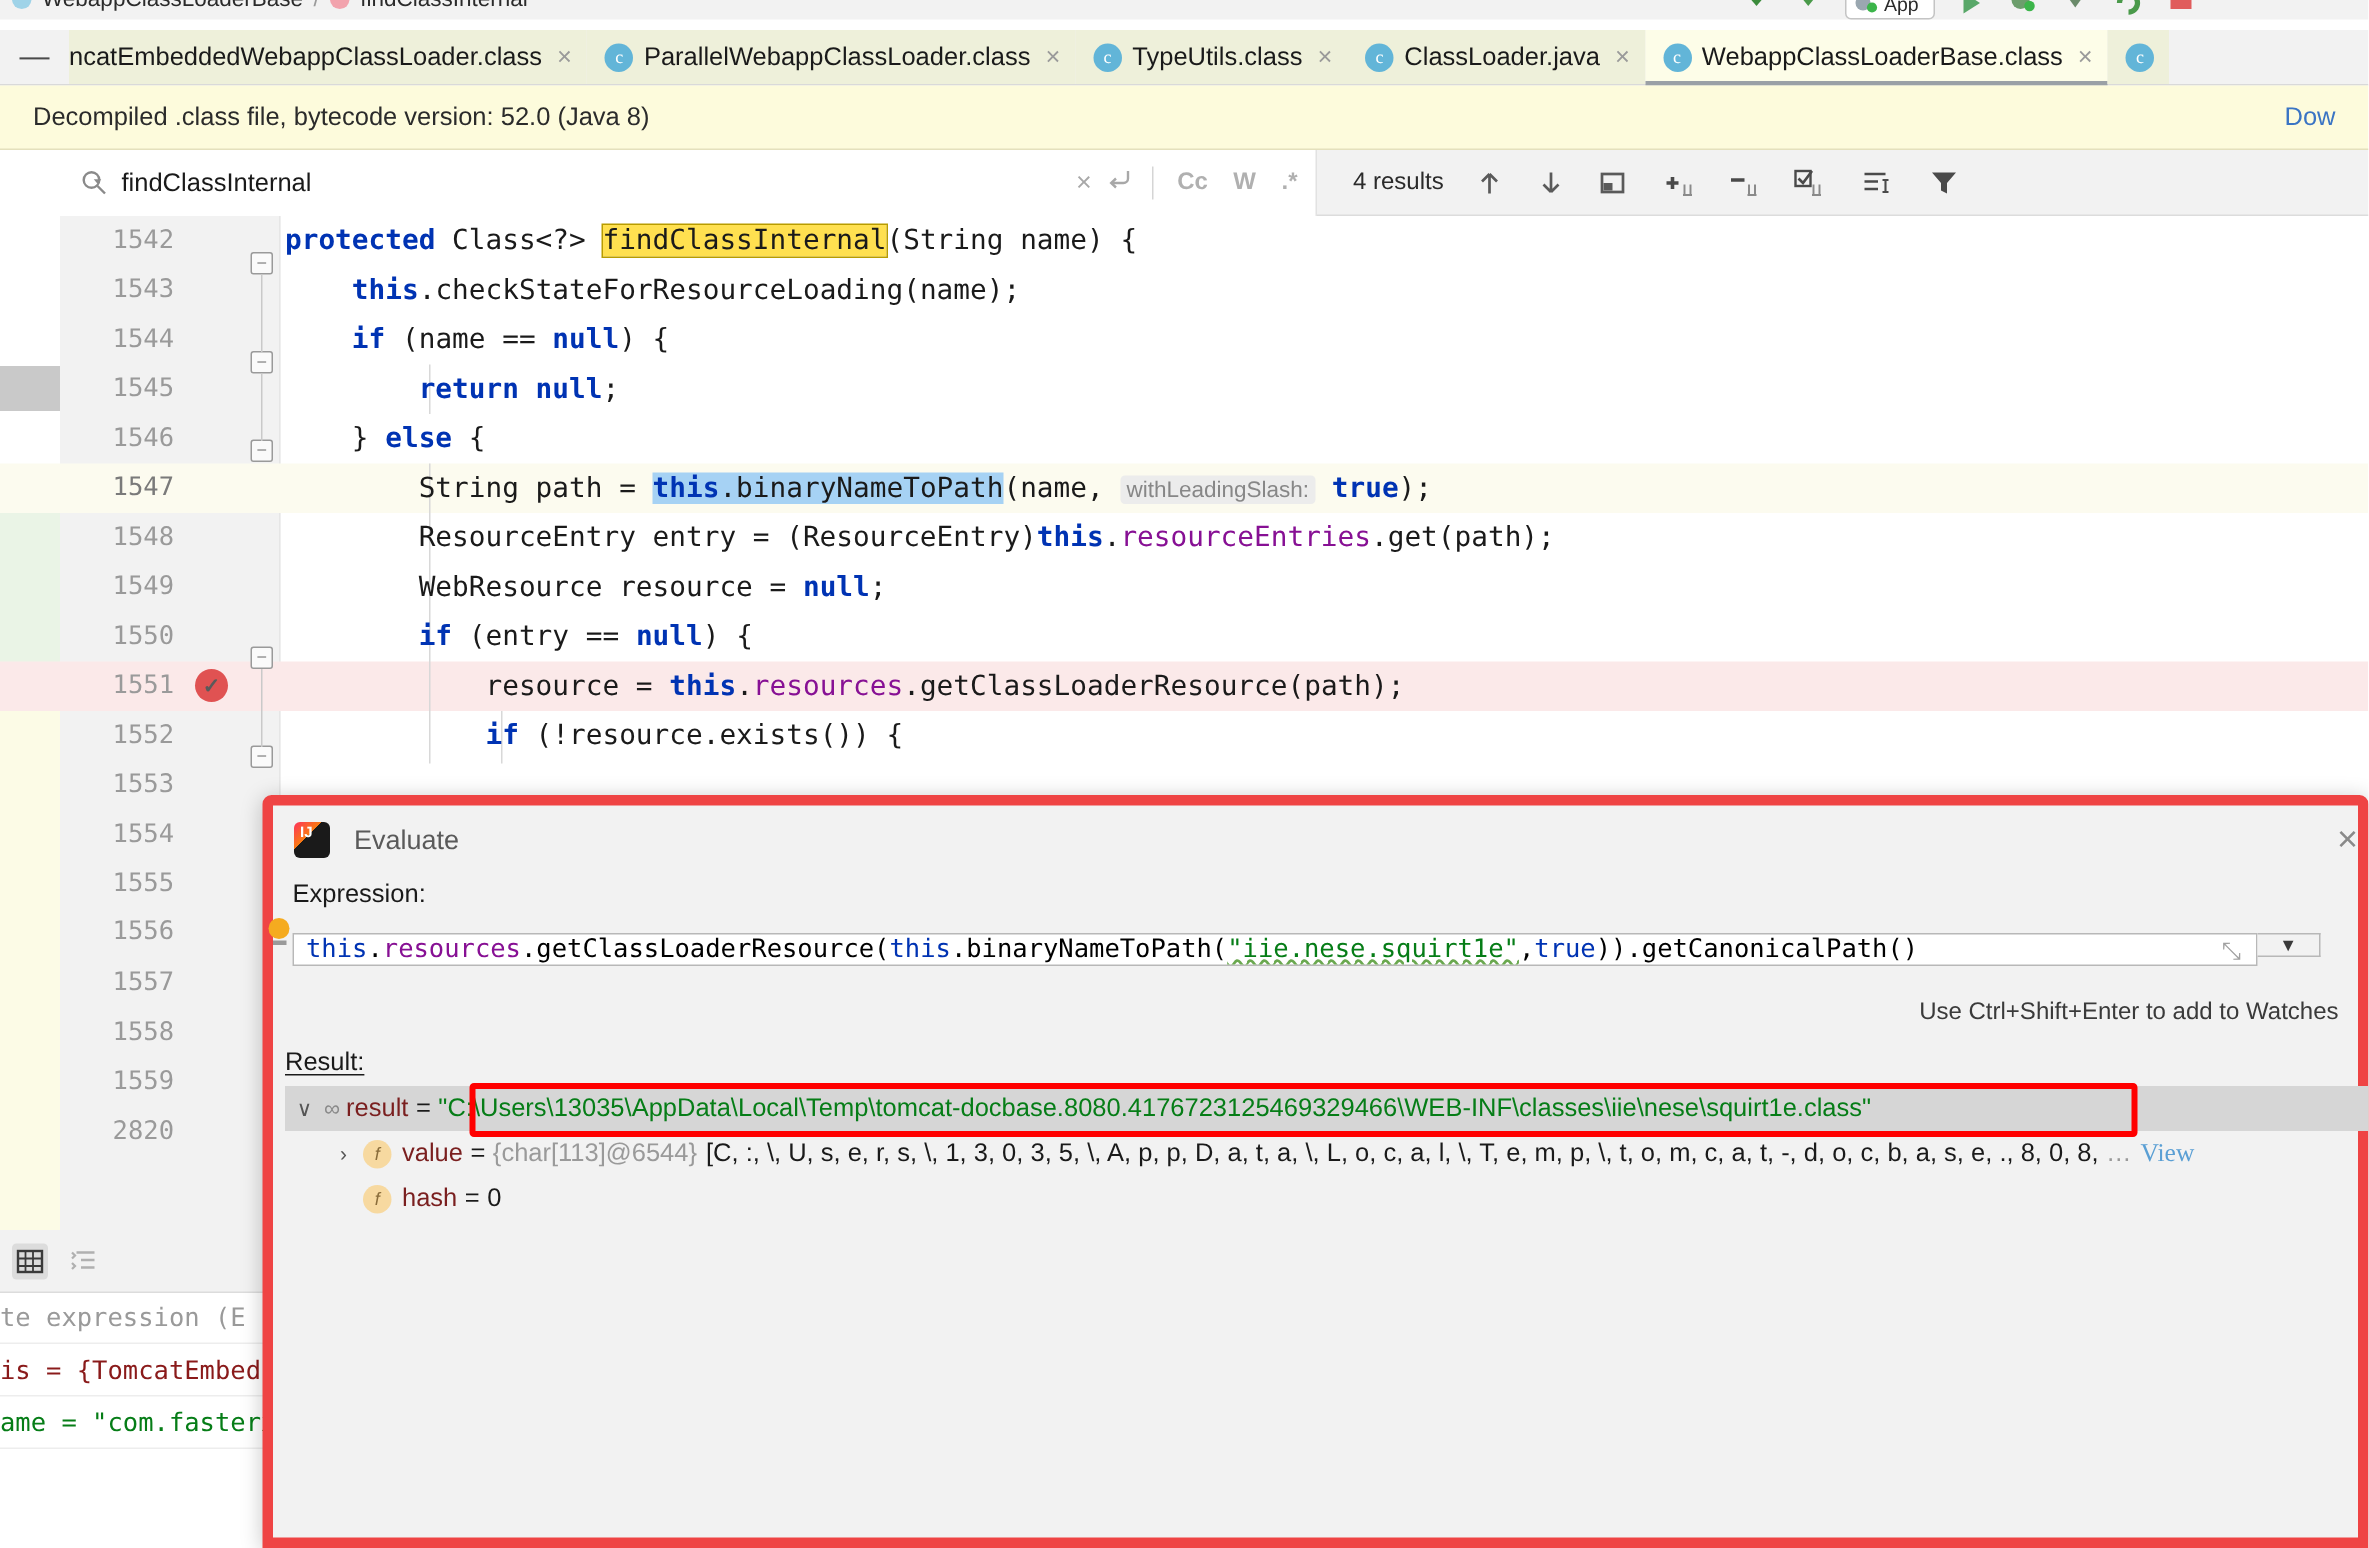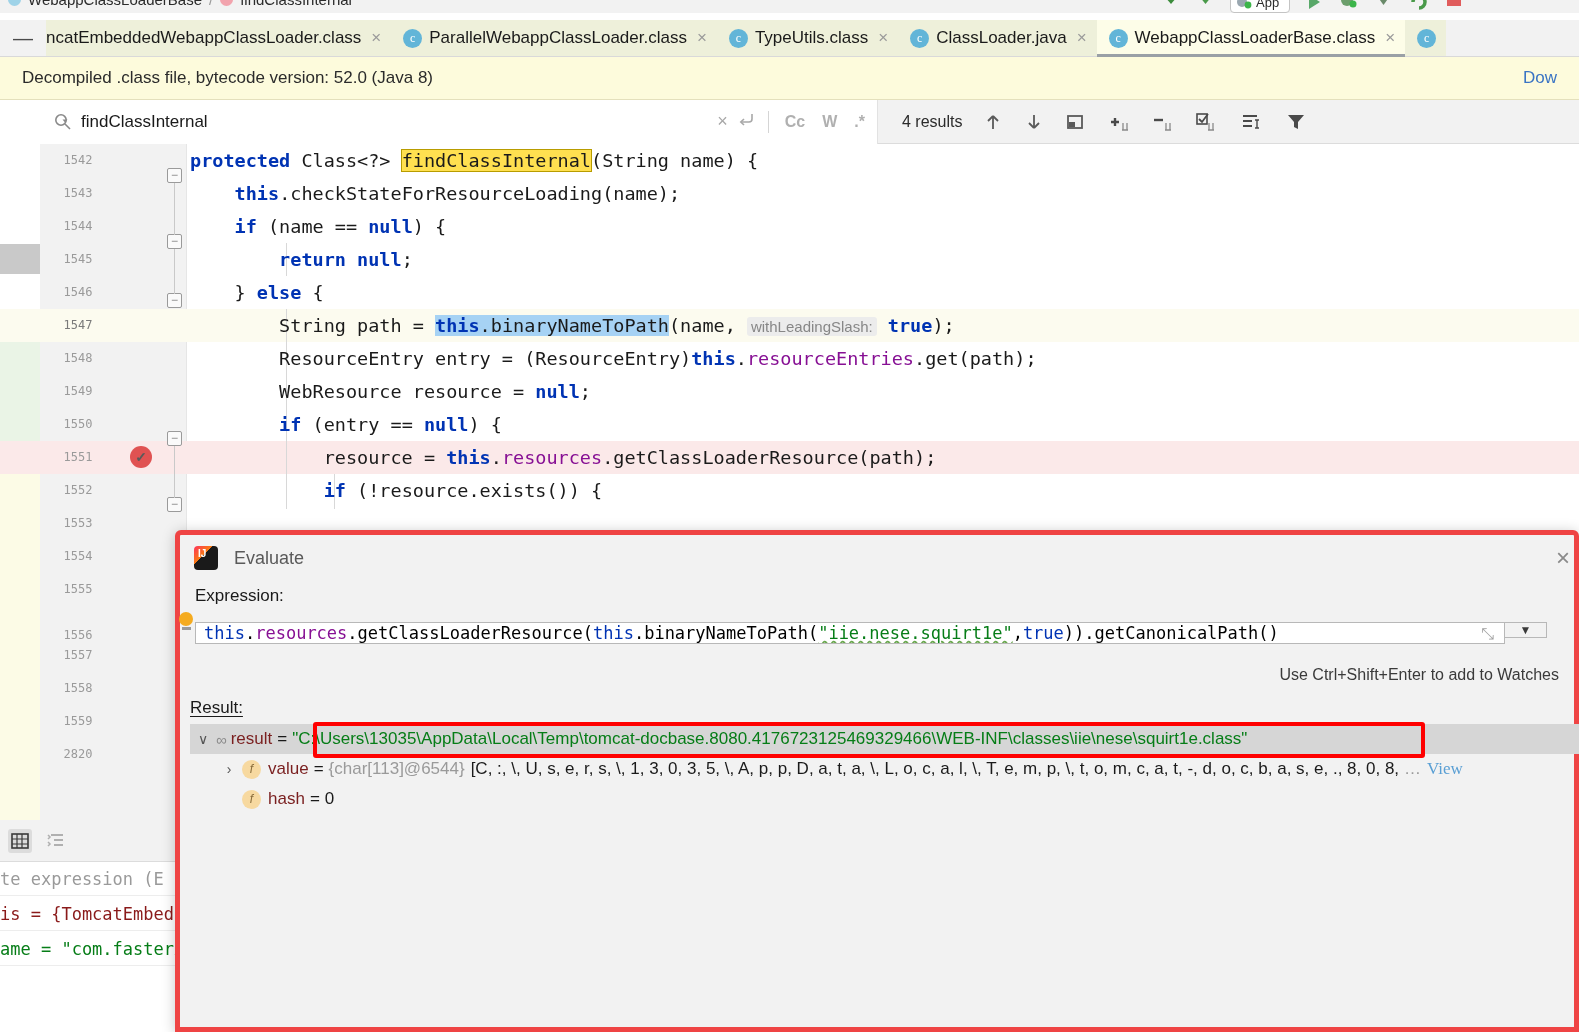--- a/index.html
+++ b/index.html
@@ -108,22 +108,22 @@
   }
   .gutter {
     position: absolute; left: 40px; top: 0; width: 147px; height: 676px;
     background: #f2f2f2; border-right: 1px solid #e6e6e6;
   }
   .codearea { position: absolute; left: 187px; top: 0; right: 0; height: 676px; }
 
   .linerow { position: absolute; left: 0; width: 1579px; height: 33px; }
   .lnum {
     position: absolute; left: 40px; width: 82px; height: 33px;
-    text-align: center; font-family: "DejaVu Sans Mono", monospace;
-    font-size: 12px; color: #9a9a9a; line-height: 33px; padding-right: 6px;
+    text-align: right; font-family: "DejaVu Sans Mono", monospace;
+    font-size: 17px; color: #9a9a9a; line-height: 33px; padding-right: 6px;
   }
   .codetext {
     position: absolute; left: 190px; height: 33px; line-height: 33px;
     font-family: "DejaVu Sans Mono", monospace; font-size: 18.5px;
     color: #1a1a1a; white-space: pre;
   }
   .row-current { background: #fcfbef; }
   .row-bp { background: #fbe9e9; }
   .k { color: #0033b3; font-weight: bold; }
   .fld { color: #871094; }
@@ -168,21 +168,21 @@
   .bp-row {
     position: absolute; left: 0; width: 185px; height: 34px;
     font-family: "DejaVu Sans Mono", monospace; font-size: 17px;
     line-height: 34px; overflow: hidden; white-space: nowrap;
     border-bottom: 1px solid #ededed; color: #9a9a9a;
   }
 
   
   .dialog {
     position: absolute; left: 175px; top: 530px; width: 1404px; height: 502px;
-    background: #f2f2f2; border: 5px solid #ef4444;
+    background: #f2f2f2; border: 7px solid #ef4444;
     border-top-left-radius: 6px; border-top-right-radius: 6px;
     box-shadow: 0 2px 14px rgba(0,0,0,0.22);
   }
   .dlg-title {
     position: absolute; left: 0; top: 0; width: 1404px; height: 46px;
     display: flex; align-items: center; padding: 0 14px;
   }
   .ij-logo {
     width: 24px; height: 24px; border-radius: 4px;
     background: linear-gradient(135deg,#fe315d 0%,#f97a12 38%,#1a1a1a 38%,#1a1a1a 100%);
@@ -441,21 +441,21 @@
     <div class="lnum" style="top:132px">1546</div>
     <div class="lnum" style="top:165px;color:#7a7a7a">1547</div>
     <div class="lnum" style="top:198px">1548</div>
     <div class="lnum" style="top:231px">1549</div>
     <div class="lnum" style="top:264px">1550</div>
     <div class="lnum" style="top:297px">1551</div>
     <div class="lnum" style="top:330px">1552</div>
     <div class="lnum" style="top:363px">1553</div>
     <div class="lnum" style="top:396px">1554</div>
     <div class="lnum" style="top:429px">1555</div>
-    <div class="lnum" style="top:475px">1556</div>
+    <div class="lnum" style="top:461px">1556</div>
     <div class="lnum" style="top:495px">1557</div>
     <div class="lnum" style="top:528px">1558</div>
     <div class="lnum" style="top:561px">1559</div>
     <div class="lnum" style="top:594px">2820</div>
     <div class="lnum" style="top:627px"></div>
 
     <div class="fold" style="top:24px">−</div>
     <div class="fold" style="top:90px">−</div>
     <div class="fold" style="top:149px">−</div>
     <div class="fold" style="top:287px">−</div>

